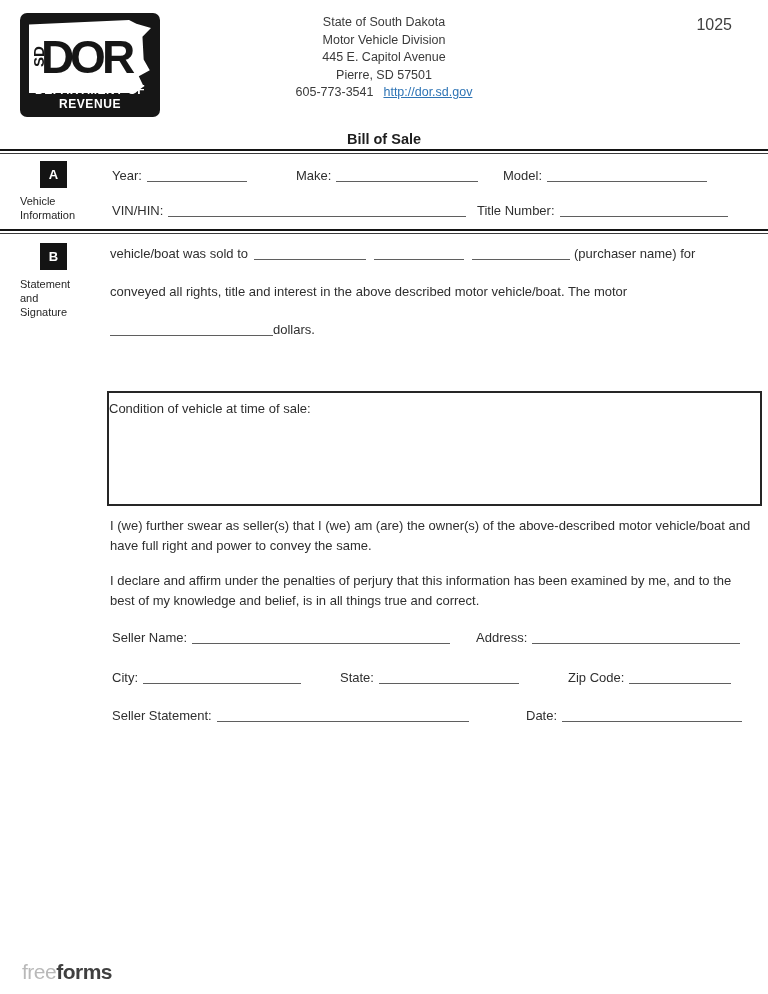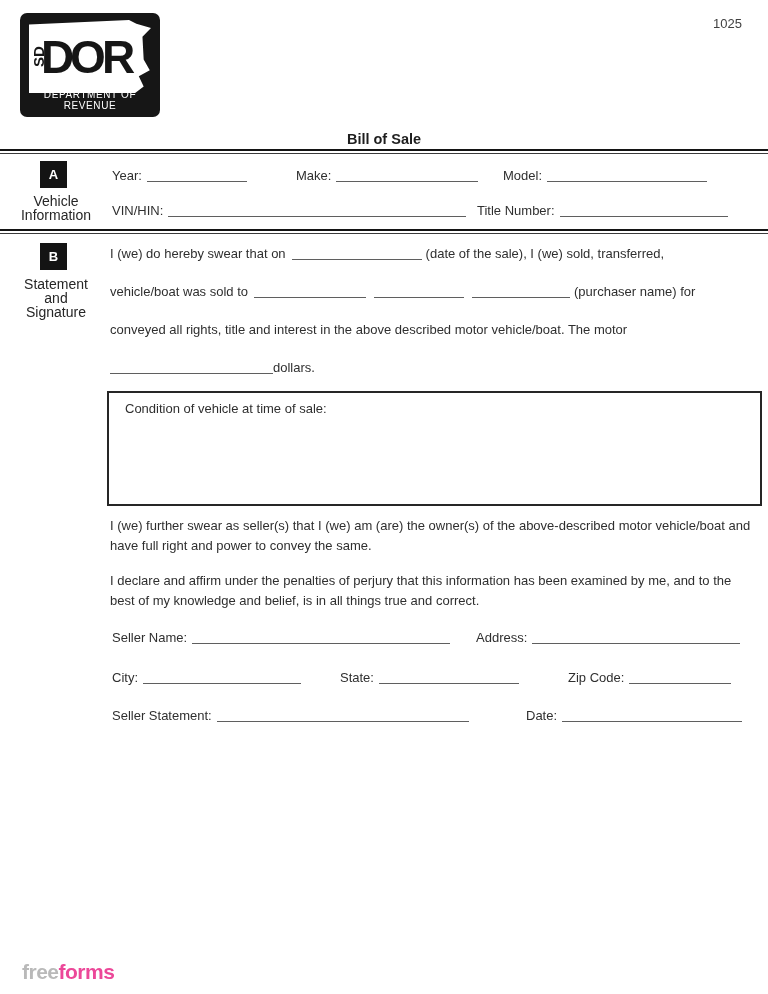--- a/index.html
+++ b/index.html
@@ -10,66 +10,75 @@
   
   .logo{position:absolute;left:20px;top:13px;width:140px;height:104px;
     background:#161616;border-radius:7px;overflow:hidden;}
   .logo-map{position:absolute;left:9px;top:7px;right:9px;bottom:24px;background:#fff;
     clip-path:polygon(0 6%,82% 0,88% 5%,100% 11%,93% 23%,94% 54%,99% 69%,90% 77%,94% 91%,87% 100%,0 100%);}
   .logo-dor{position:absolute;inset:0;display:flex;align-items:center;justify-content:center;
     font-size:46px;font-weight:900;letter-spacing:-4px;color:#161616;padding-right:8px;}
   .logo-sd{position:absolute;left:-1px;top:38%;transform:rotate(-90deg);
     font-size:15px;font-weight:800;color:#161616;}
   .logo-caption{position:absolute;bottom:6px;left:0;width:100%;text-align:center;
-    color:#fff;font-size:10px;font-weight:400;letter-spacing:.6px;}
+    color:#fff;font-size:12px;font-weight:700;letter-spacing:.6px;}
   .hdr-center{position:absolute;left:0;top:14px;width:768px;text-align:center;
     font-size:12.5px;line-height:17.5px;color:#3a3a3a;}
   .hdr-link{color:#2e74b5;text-decoration:underline;margin-left:10px;cursor:pointer;}
-  .form-number{position:absolute;right:26px;top:16px;font-size:13px;color:#414141;}
+  .form-number{position:absolute;right:36px;top:16px;font-size:16px;color:#414141;}
   .page-title{position:absolute;left:0;top:131px;width:768px;text-align:center;
     font-size:14.5px;font-weight:700;color:#1e1e1e;}
   
   .double-rule{position:absolute;left:0;width:768px;height:2px;
     border-top:2px solid #141414;border-bottom:1px solid #3c3c3c;}
   
   .badge{position:absolute;left:40px;width:27px;height:27px;background:#141414;color:#fff;
     display:flex;align-items:center;justify-content:center;font-size:13px;font-weight:700;}
-  .badge-caption{position:absolute;left:6px;width:100px;text-align:center;
-    font-size:14px;line-height:14px;color:#262626;}
+  .badge-caption{position:absolute;left:20px;width:100px;
+    font-size:11px;line-height:14px;color:#262626;}
   
   .row{position:absolute;left:0;width:768px;height:20px;font-size:13px;white-space:nowrap;}
   .row .cell{position:absolute;top:0;}
   .bl{display:inline-block;height:12px;border-bottom:1px solid #5f5f5f;margin-left:5px;vertical-align:-2px;}
   .stmt{position:absolute;left:110px;top:246px;width:640px;font-size:13px;}
   .stmt .line{height:16px;line-height:16px;margin-bottom:22px;white-space:nowrap;}
   .stmt .bl{margin:0 4px;}
   .stmt .bl.first{margin-left:6px;}
   .stmt .bl.tight{margin-right:0;}
   .condition-box{position:absolute;left:107px;top:391px;width:651px;height:111px;
     border:2px solid #262626;background:#fff;}
-  .condition-label{padding:8px 16px;font-size:13px;color:#2f2f2f;}
+  .condition-label{padding:8px 0;font-size:13px;color:#2f2f2f;}
   .para{position:absolute;left:110px;width:645px;font-size:13px;line-height:20px;color:#2f2f2f;}
   
   .brand{position:absolute;left:22px;top:960px;font-size:21px;font-weight:700;letter-spacing:-.5px;}
-  .brand .gray{color:#b9b9b9;font-weight:700;}
-  .brand .blue{color:#ec4899;}
+  .brand .gray{color:#b9b9b9;font-weight:400;}
+  .brand .blue{color:#404040;}
 </style>
 </head>
 <body>
 
 <div class="page">
 
   <div class="logo">
     <div class="logo-map">
       <div class="logo-dor">DOR</div>
       <div class="logo-sd">SD</div>
     </div>
     <div class="logo-caption">DEPARTMENT OF REVENUE</div>
   </div>
 
+  <div class="hdr-center">
+    <div>State of South Dakota</div>
+    <div>Motor Vehicle Division</div>
+    <div>445 E. Capitol Avenue</div>
+    <div>Pierre, SD 57501</div>
+    <div>
+      <span>605-773-3541</span><a class="hdr-link">http://dor.sd.gov</a>
+    </div>
+  </div>
 
   <div class="form-number">1025</div>
 
   <div class="page-title">Bill of Sale</div>
 
   <div class="double-rule" style="top:149px"></div>
 
   <div class="badge" style="top:161px">A</div>
   <div class="badge-caption" style="top:194px">
     <div>Vehicle</div>
@@ -89,23 +98,20 @@
   <div class="double-rule" style="top:229px"></div>
 
   <div class="badge" style="top:243px">B</div>
   <div class="badge-caption" style="top:277px">
     <div>Statement</div>
     <div>and</div>
     <div>Signature</div>
   </div>
 
   <div class="stmt">
-    <div class="line">
-      <span>I (we) do hereby swear that on</span><span class="bl first" style="width:130px"></span><span>(date of the sale), I (we) sold, transferred,</span>
-    </div>
     <div class="line">
       <span>vehicle/boat was sold to</span><span class="bl first" style="width:112px"></span><span class="bl" style="width:90px"></span><span class="bl" style="width:98px"></span><span>(purchaser name) for</span>
     </div>
     <div class="line">
       <span>conveyed all rights, title and interest in the above described motor vehicle/boat. The motor</span>
     </div>
     <div class="line">
       <span class="bl tight" style="width:163px;margin-left:0"></span><span>dollars.</span>
     </div>
   </div>

